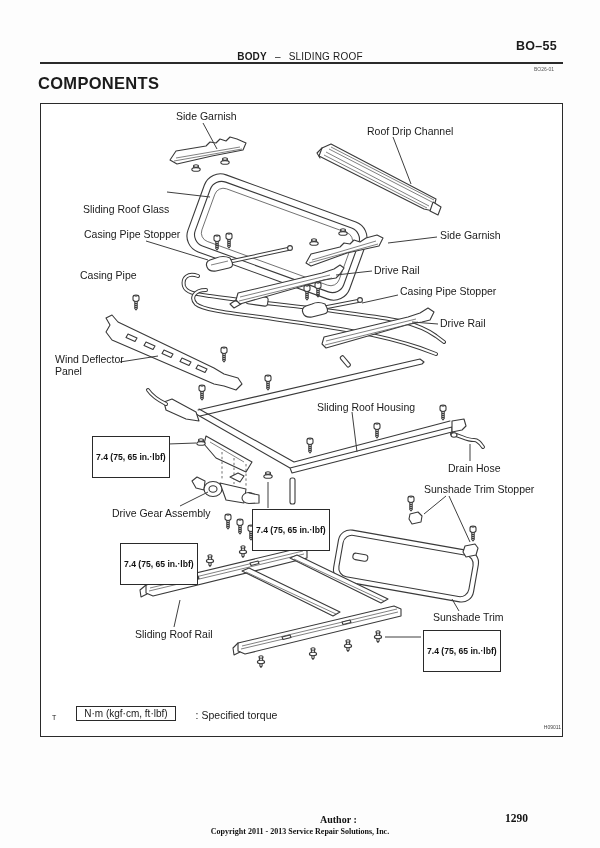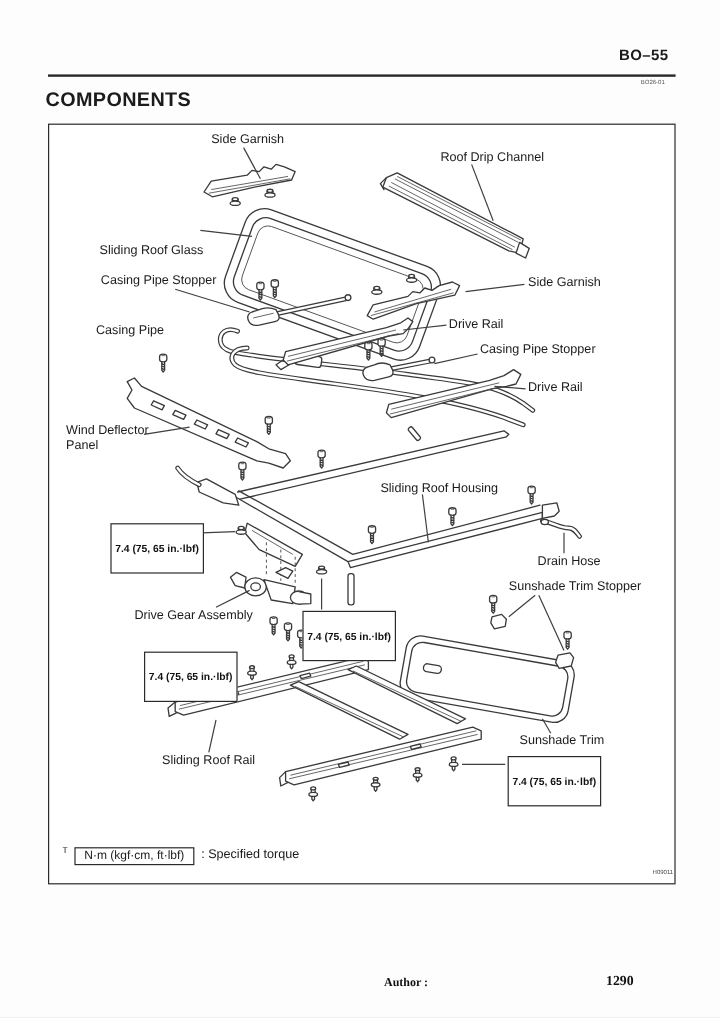--- a/index.html
+++ b/index.html
@@ -17,21 +17,21 @@
   
   #diagram-frame{top:103px;left:40px;width:521px;height:632px;border:1.5px solid #2a2a2a;background:#fff;}
   #art{top:103px;left:40px;width:521px;height:632px;}
   
   .plabel{position:absolute;font-size:10.5px;line-height:1.12;color:#1b1b1b;white-space:nowrap;}
   .plabel.wrap{white-space:normal;}
   
   .tbox{position:absolute;border:1.3px solid #2a2a2a;background:#fff;font-size:8.6px;font-weight:bold;
         padding:15px 3px;white-space:nowrap;color:#111;}
   
-  #legend{left:52px;top:706px;display:flex;align-items:flex-start;gap:6px;}
+  #legend{left:52px;top:706px;display:flex;align-items:flex-end;gap:20px;}
   #legend .tsym{font-size:7px;color:#222;}
   #legend .ubox{border:1.2px solid #2a2a2a;padding:1px 7px;font-size:10px;white-space:nowrap;}
   #legend .desc{font-size:10.5px;white-space:nowrap;}
   #figure-code{right:39px;top:724px;font-size:5px;color:#444;}
   
   .ffoot{font-family:"Liberation Serif","DejaVu Serif",serif;font-weight:bold;color:#111;}
   #f-author{left:320px;top:814px;font-size:10px;}
   #f-date{left:412px;top:814px;font-size:10px;margin-top:43px;}
   #f-page{left:505px;top:812px;font-size:11.5px;}
   #f-copy{left:0;right:0;top:827px;text-align:center;font-size:8px;}
@@ -43,20 +43,23 @@
   svg .tube-i{stroke:#fff;stroke-width:2;fill:none;stroke-linecap:round;}
   svg .leader{stroke:#3f3f3f;stroke-width:1;fill:none;}
   svg .dash{stroke:#4a4a4a;stroke-width:.8;fill:none;stroke-dasharray:2.4 2.4;}
 </style>
 </head>
 <body>
 
 <div id="page">
 
   <div class="abs" id="page-code">BO–55</div>
+  <div class="abs" id="section-line">
+    <span class="sec">BODY</span><span class="sep">–</span><span>SLIDING ROOF</span>
+  </div>
   <div class="abs" id="header-rule"></div>
   <div class="abs" id="rev-code">BO26-01</div>
   <div class="abs" id="page-title">COMPONENTS</div>
 
   <div class="abs" id="diagram-frame"></div>
 
   <svg class="abs" id="art" viewBox="40 103 521 632" xmlns="http://www.w3.org/2000/svg">
     <defs>
       <g id="scr">
         <path class="lnf" d="M-3,-1 a3,1.9 0 1 1 6,0 l0,2.6 a3,1.9 0 0 1 -6,0 z"></path>
@@ -283,14 +286,15 @@
   <div class="abs" id="legend">
     <span class="tsym">T</span>
     <span class="ubox">N·m (kgf·cm, ft·lbf)</span>
     <span class="desc">: Specified torque</span>
   </div>
   <div class="abs" id="figure-code">H09011</div>
 
   <div class="abs ffoot" id="f-author">Author :</div>
   <div class="abs ffoot" id="f-date">Date :</div>
   <div class="abs ffoot" id="f-page">1290</div>
+  <div class="abs ffoot" id="f-copy">Copyright 2011 - 2013 Service Repair Solutions, Inc.</div>
 
 </div>
 
 </body></html>

